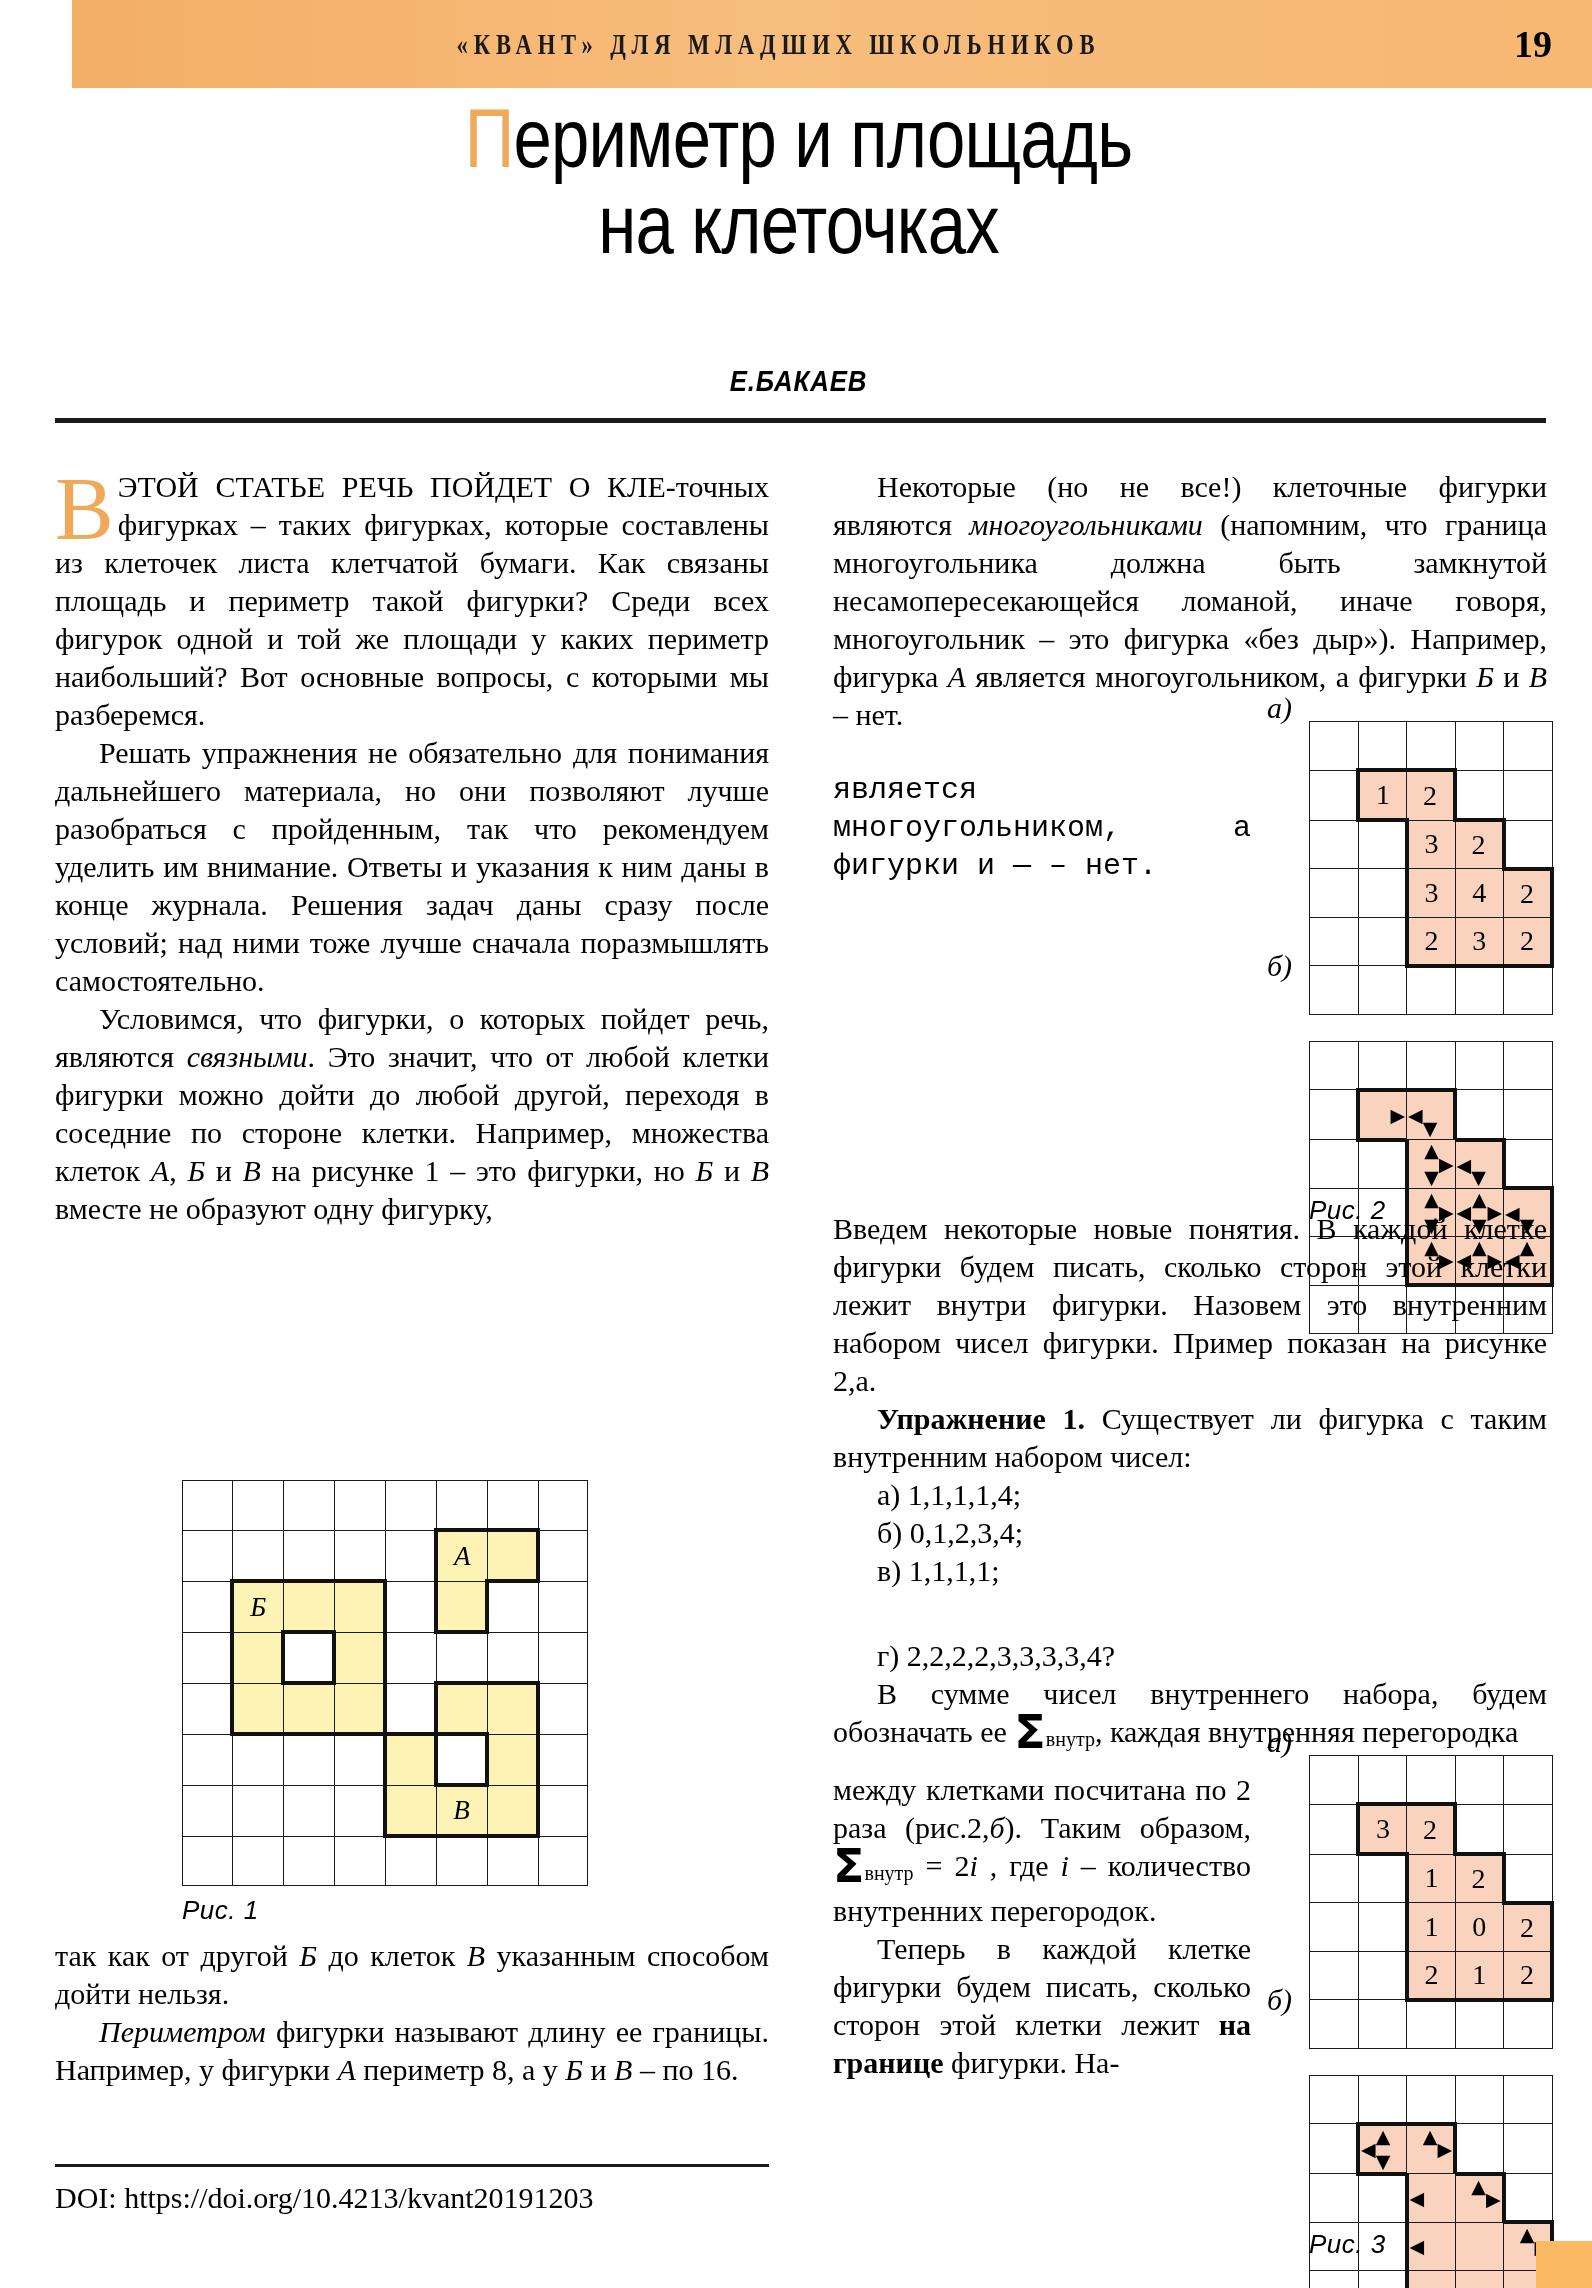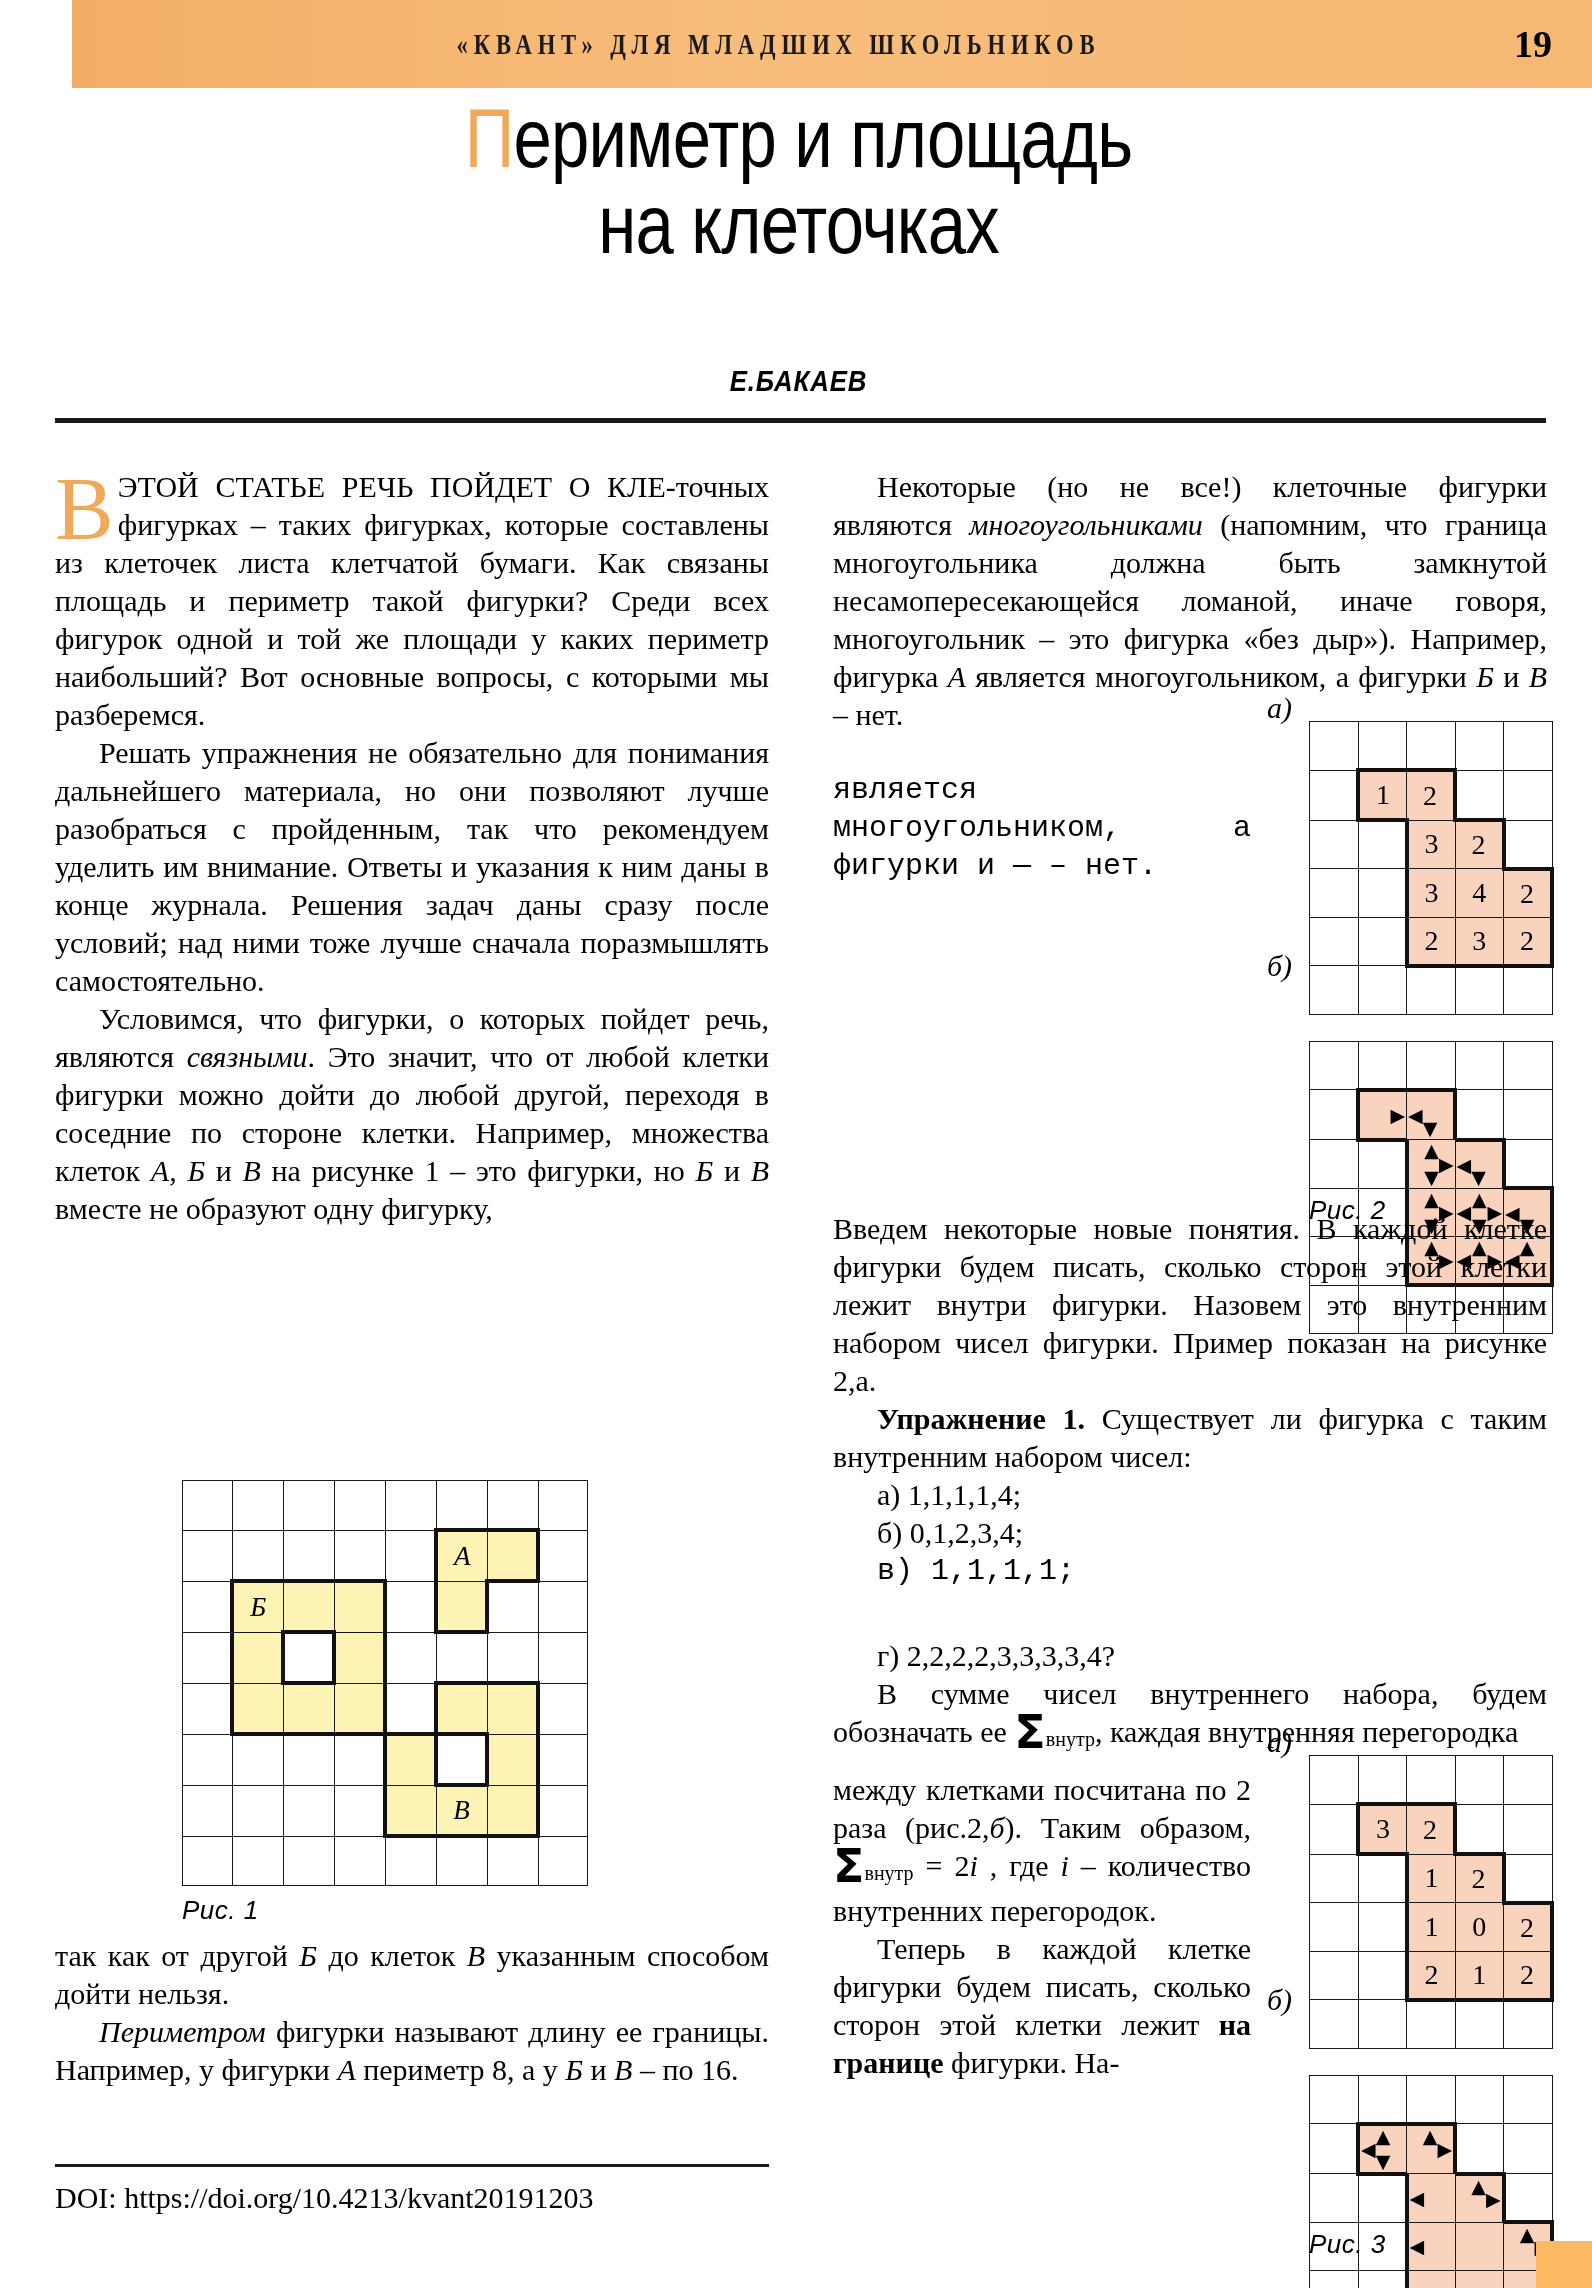--- a/index.html
+++ b/index.html
@@ -501,21 +501,21 @@
 
 <div class="col colR" style="top:771px;width:418px;font-family:Liberation Mono, monospace;">
   <p class="noind"><span>является многоугольником, а фигурки и — – нет.</span></p>
 </div>
 
 <div class="col colR" style="top:1210px;width:714px;">
   <p class="noind"><span>Введем некоторые новые понятия. В каждой клетке фигурки будем писать, сколько сторон этой клетки лежит внутри фигурки. Назовем это внутренним набором чисел фигурки. Пример показан на рисунке 2,а.</span></p>
   <p><b>Упражнение 1.</b><span> Существует ли фигурка с таким внутренним набором чисел:</span></p>
   <p class="noind" style="text-indent:44px;">а) 1,1,1,1,4;</p>
   <p class="noind" style="text-indent:44px;">б) 0,1,2,3,4;</p>
-  <p class="noind" style="text-indent:44px;font-family:Liberation Mono, monospace;">в) 1,1,1,1;</p>
+  <p class="noind" style="text-indent:44px;">в) 1,1,1,1;</p>
   <p class="noind" style="text-indent:44px;margin-top:47px;">г) 2,2,2,2,3,3,3,3,4?</p>
   <p><span>В сумме чисел внутреннего набора, будем обозначать ее </span><span class="sigma">Σ</span><span class="sub">внутр</span><span>, каждая внутренняя перегородка</span></p>
 </div>
 
 <div class="col colR" style="top:1731px;width:418px;margin-top:40px;">
   <p class="noind"><span> между клетками посчитана по 2 раза (рис.2,</span><i>б</i><span>). Таким образом, </span><span class="sigma">Σ</span><span class="sub">внутр</span><span> = 2</span><i class="mi">i</i><span> , где </span><i class="mi">i</i><span> – количество внутренних перегородок.</span></p>
   <p><span>Теперь в каждой клетке фигурки будем писать, сколько сторон этой клетки лежит </span><b>на границе</b><span> фигурки. На-</span></p>
 </div>
 
 <div class="corner"></div>

